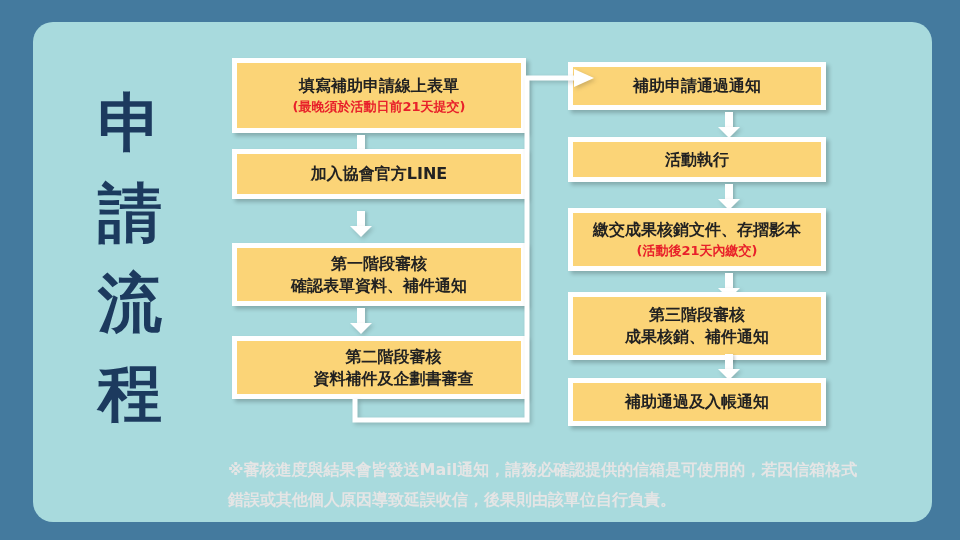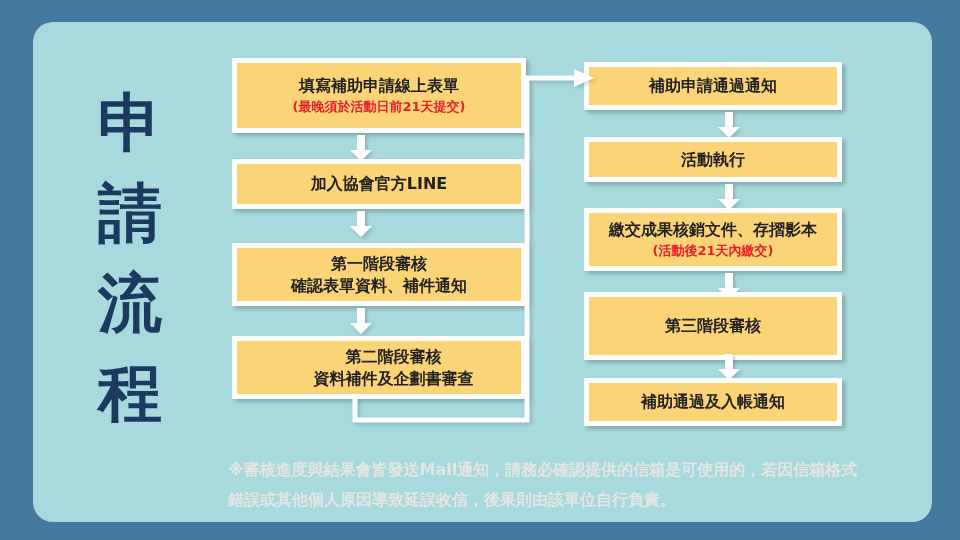--- a/index.html
+++ b/index.html
@@ -40,21 +40,21 @@
   .box .line2{
     font-size:16px;font-weight:bold;line-height:22px;
     color:#222222;white-space:nowrap;
   }
   .box .note{
     font-size:13px;font-weight:bold;line-height:18px;
     color:#e8202a;white-space:nowrap;margin-top:1px;
   }
   
   .col-left{left:232px;width:294px;}
-  .col-right{left:584px;width:258px;justify-content:center;}
+  .col-right{left:568px;width:258px;justify-content:center;}
 
   
   .varrow{position:absolute;width:22px;}
   .varrow .shaft{
     position:absolute;left:7px;top:0;width:8px;
     background:#ffffff;
     box-shadow:2px 1px 3px rgba(0,0,0,0.18);
   }
   .varrow .head{
     position:absolute;left:0;width:0;height:0;
@@ -88,21 +88,21 @@
 <div class="box col-left" style="top:58px;height:75px;">
   <span class="line1">填寫補助申請線上表單</span>
   <span class="note">(最晚須於活動日前21天提交)</span>
 </div>
 
 <div class="varrow" style="left:350px;top:135px;height:26px;">
   <span class="shaft" style="height:16px;"></span>
   <span class="head" style="top:15px;"></span>
 </div>
 
-<div class="box col-left" style="top:159px;height:50px;">
+<div class="box col-left" style="top:149px;height:50px;">
   <span class="line1">加入協會官方LINE</span>
 </div>
 
 <div class="varrow" style="left:350px;top:211px;height:26px;">
   <span class="shaft" style="height:16px;"></span>
   <span class="head" style="top:15px;"></span>
 </div>
 
 <div class="box col-left" style="top:243px;height:63px;">
   <span class="line1">第一階段審核</span>
@@ -142,20 +142,21 @@
   <span class="note">(活動後21天內繳交)</span>
 </div>
 
 <div class="varrow" style="left:718px;top:273px;height:26px;">
   <span class="shaft" style="height:16px;"></span>
   <span class="head" style="top:15px;"></span>
 </div>
 
 <div class="box col-right" style="top:292px;height:68px;">
   <span class="line1">第三階段審核</span>
+  <span class="line2">成果核銷、補件通知</span>
 </div>
 
 <div class="varrow" style="left:718px;top:354px;height:26px;">
   <span class="shaft" style="height:16px;"></span>
   <span class="head" style="top:15px;"></span>
 </div>
 
 <div class="box col-right" style="top:378px;height:48px;">
   <span class="line1">補助通過及入帳通知</span>
 </div>

